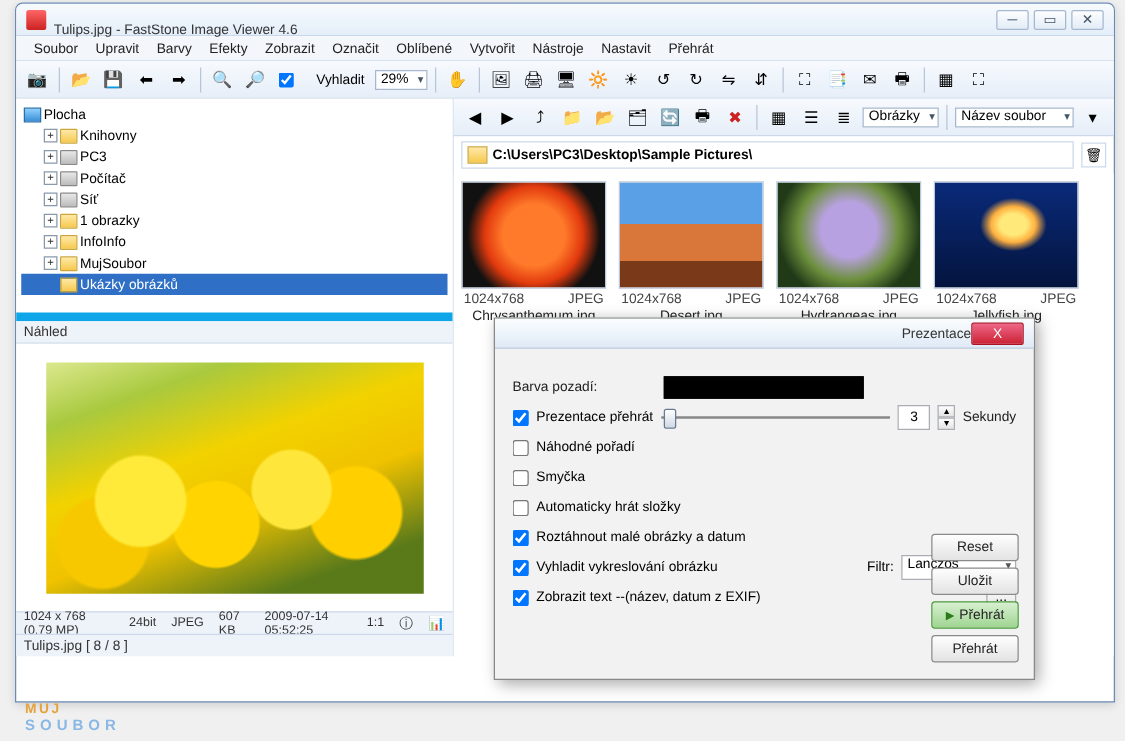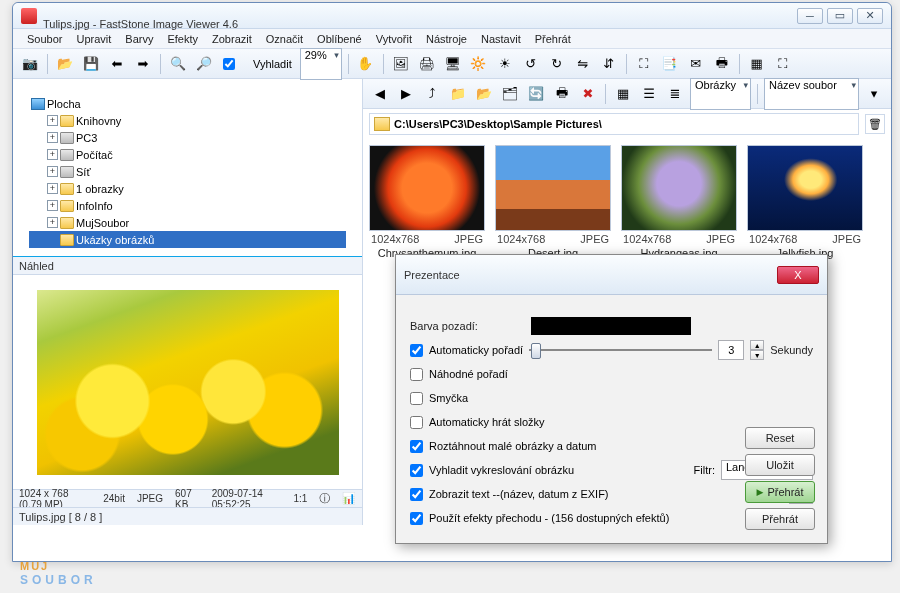--- a/index.html
+++ b/index.html
@@ -7,28 +7,28 @@
 .window { position:absolute; top:2px; left:12px; width:880px; height:560px; background:#fff; border:1px solid #6a8bb8; border-radius:6px 6px 0 0; box-shadow:0 2px 8px rgba(0,0,0,.15); }
 .titlebar { height:26px; background:linear-gradient(#f7fbfe,#e4eef9); border-radius:6px 6px 0 0; display:flex; align-items:center; padding:0 8px; border-bottom:1px solid #c8d7ea; }
 .titlebar .icon { width:16px; height:16px; margin-right:6px; background:linear-gradient(#f66,#c22); border-radius:2px; }
 .titlebar .title { color:#333; flex:1;margin-top:16px; }
 .titlebar .winbtn { width:26px; height:16px; margin-left:4px; border:1px solid #a6b8cf; border-radius:2px; background:linear-gradient(#fefefe,#e2ecf7); display:flex; align-items:center; justify-content:center; color:#456; font-size:11px; }
 .menubar { height:20px; display:flex; align-items:center; gap:2px; padding:0 8px; background:#f3f6fb; border-bottom:1px solid #d7e0ee; }
 .menubar span { padding:2px 6px; color:#222; cursor:default; }
 .toolbar1,.toolbar2 { height:30px; background:linear-gradient(#f7fafe,#e6eef8); border-bottom:1px solid #cdd9ea; display:flex; align-items:center; padding:0 6px; gap:4px; }
 .tbtn { width:22px; height:22px; border:1px solid transparent; border-radius:3px; display:flex; align-items:center; justify-content:center; font-size:13px; cursor:pointer; }
 .sep { width:1px; height:20px; background:#b8c5d8; margin:0 2px; }
-.zoomsel { height:32px; border:1px solid #a6b8cf; background:#fff; padding:0 14px 0 4px; position:relative; }
+.zoomsel { height:16px; border:1px solid #a6b8cf; background:#fff; padding:0 14px 0 4px; position:relative; }
 .zoomsel::after { content:"▾"; position:absolute; right:2px; top:1px; color:#456; font-size:9px; }
 .chk { display:flex; align-items:center; gap:18px; margin:0 4px;}
 .chk input { width:12px; height:12px; }
 
 .body { display:flex; height:calc(100% - 112px); }
 .left { width:355px; border-right:1px solid #cdd9ea; display:flex; flex-direction:column; }
-.tree { flex:0 0 178px; overflow:auto; padding:16px; background:#fff; border-bottom:1px solid #0ea5e9;}
+.tree { flex:0 0 178px; overflow:auto; padding:4px; background:#fff; border-bottom:7px solid #0ea5e9;}
 .treerow { display:flex; align-items:center; height:17px; padding-left:4px; gap:2px; white-space:nowrap;}
 .exp { width:11px; height:11px; border:1px solid #8899aa; display:inline-flex; align-items:center; justify-content:center; font-size:9px; line-height:1; color:#333; background:#fff;}
 .fld { width:14px; height:12px; background:linear-gradient(#ffe9a8,#f6c94e); border:1px solid #cda63a; border-radius:1px; }
 .drv { width:14px; height:12px; background:linear-gradient(#e8e8e8,#bcbcbc); border:1px solid #888; border-radius:1px; }
 .treerow.sel { background:#2f6fc5; color:#fff; }
 .treerow.sel .lbl { color:#fff; }
 .lbl { color:#000; }
 
 .previewhdr { height:18px; background:#eef3fa; border-bottom:1px solid #cdd9ea; display:flex; align-items:center; padding:0 6px; color:#333;}
 .preview { flex:1; background:#fff; display:flex; align-items:center; justify-content:center; padding:8px;}
@@ -55,21 +55,21 @@
 .hydr { background:radial-gradient(circle at 50% 45%, #b8a1e0 0 30%, #6c8f3c 55%, #203a18 78%);}
 .jelly { background:radial-gradient(ellipse at 55% 40%, #ffe97a 0 12%, #ffb040 20%, transparent 30%), linear-gradient(#0a2a7a,#03143d);}
 .thumbmeta { display:flex; justify-content:space-between; font-size:10px; color:#444; padding:2px 2px 0;}
 .thumbname { text-align:center; font-size:11px; color:#222; padding-top:2px; }
 
 .logo { position:absolute; left:20px; bottom:6px; font-family:Arial; font-weight:600; font-size:22px; letter-spacing:2px; color:#e6a23c; }
 .logo .s2 { display:block; font-size:12px; letter-spacing:4px; color:#89b7e6; margin-top:-3px;}
 
 
 .dialog { position:absolute; left:395px; top:254px; width:433px; height:290px; background:#f2f2f2; border:1px solid #888; box-shadow:3px 3px 12px rgba(0,0,0,.35); }
-.dlg-title { height:40px; background:linear-gradient(#fafdff,#dfeaf6); display:flex; align-items:center; padding:0 8px; border-bottom:1px solid #bac9de;}
+.dlg-title { height:24px; background:linear-gradient(#fafdff,#dfeaf6); display:flex; align-items:center; padding:0 8px; border-bottom:1px solid #bac9de;text-align:right;}
 .dlg-title .t { flex:1; color:#333; }
 .dlg-close { width:42px; height:18px; background:linear-gradient(#e68,#c23); border:1px solid #a12; border-radius:2px; color:#fff; display:flex; align-items:center; justify-content:center; font-size:11px;}
 .dlg-body { padding:20px 14px 8px; }
 .dlg-row { display:flex; align-items:center; height:22px; margin-bottom:2px; gap:6px;}
 .dlg-row .lab { width:115px; color:#222; }
 .swatch { width:160px; height:18px; background:#000; border:1px solid #000;}
 .slider { flex:1; height:16px; position:relative; }
 .slider .track { position:absolute; top:7px; left:0; right:0; height:2px; background:#888;}
 .slider .thumb { position:absolute; top:1px; left:2px; width:10px; height:16px; background:linear-gradient(#fff,#cfd8e6); border:1px solid #6a7a90; border-radius:2px;}
 .spin { width:26px; height:20px; border:1px solid #abadb3; background:#fff; text-align:center; }
@@ -287,21 +287,21 @@
     <span class="t">Prezentace</span>
     <div class="dlg-close">X</div>
   </div>
   <div class="dlg-body">
     <div class="dlg-row">
       <span class="lab">Barva pozadí:</span>
       <div class="swatch"></div>
     </div>
     <div class="dlg-row">
       <input type="checkbox" class="ck" checked="" style="">
-      <span>Automaticky pořadí</span>
+      <span>Prezentace přehrát</span>
       <div class="slider">
           <div class="track"></div>
           <div class="thumb"></div>
         </div>
       <input class="spin" value="3" style="">
       <div class="spinbtns">
           <div>▲</div>
           <div>▼</div>
         </div>
       <span class="sec">Sekundy</span>
@@ -326,25 +326,20 @@
       <input type="checkbox" class="ck" checked="" style="">
       <span style="flex:1">Vyhladit vykreslování obrázku</span>
       <span>Filtr:</span>
       <div class="combo"><span>Lanczos</span></div>
     </div>
     <div class="dlg-row">
       <input type="checkbox" class="ck" checked="" style="">
       <span style="flex:1">Zobrazit text --(název, datum z EXIF)</span>
       <div class="dotsbtn">...</div>
     </div>
-    <div class="dlg-row">
-      <input type="checkbox" class="ck" checked="" style="">
-      <span style="flex:1">Použít efekty přechodu   -   (156 dostupných efektů)</span>
-      <div class="dotsbtn">...</div>
-    </div>
   </div>
   <div class="dlg-btns">
     <div class="btn">
         <span>Reset</span>
       </div>
     <div class="btn">
         <span>Uložit</span>
       </div>
     <div class="btn primary">
         <span>Přehrát</span>

